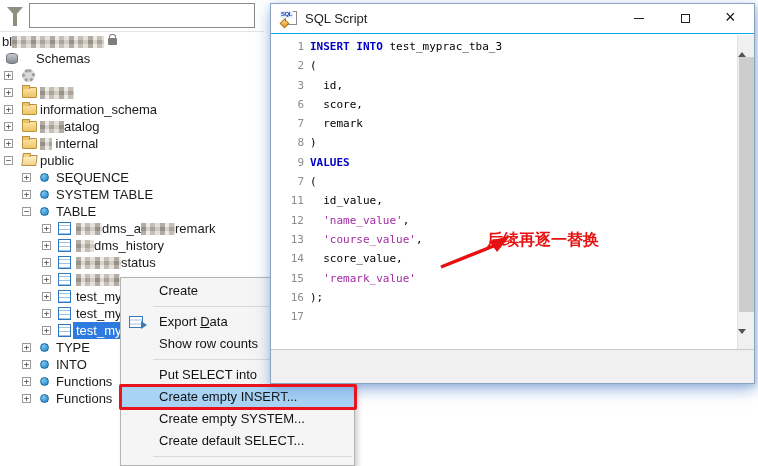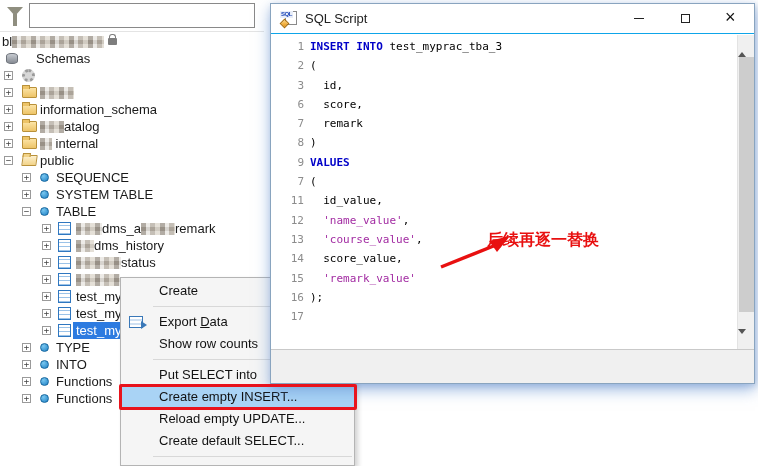--- a/index.html
+++ b/index.html
@@ -242,21 +242,21 @@
 </div>
 
 <div class="context-menu">
     <div class="menu-item"><span>Create</span></div>
     <div class="menu-sep"></div>
     <div class="menu-item"><span class="mi-icon icon-export-data"></span><span>Export </span><u>D</u><span>ata</span></div>
     <div class="menu-item"><span>Show row counts</span></div>
     <div class="menu-sep"></div>
     <div class="menu-item"><span>Put SELECT into</span></div>
     <div class="menu-item highlighted"><span>Create empty INSERT...</span></div>
-    <div class="menu-item"><span>Reload empty UPDATE...</span></div>
+    <div class="menu-item"><span>Create empty SYSTEM...</span></div>
     <div class="menu-item"><span>Create default SELECT...</span></div>
     <div class="menu-sep"></div>
   </div>
 
 <div class="sql-window">
   <div class="titlebar">
     <span class="sql-file-icon">
       <span class="page"></span>
         <span class="sqltxt">SQL</span>
         <span class="diamond"></span>

